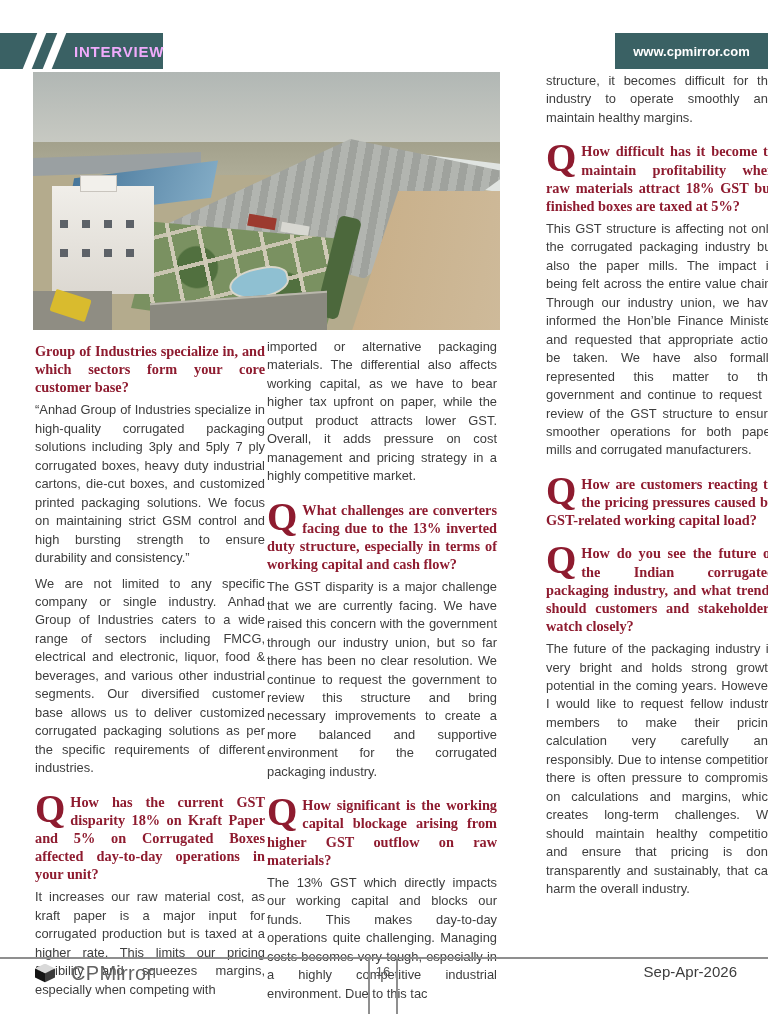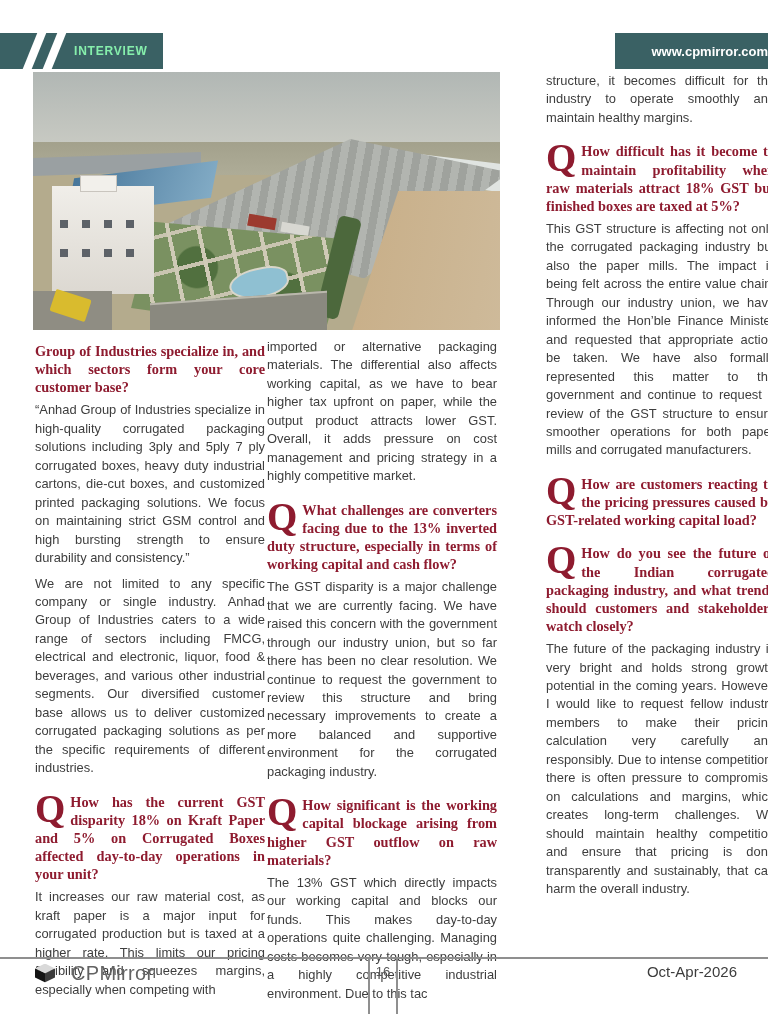--- a/index.html
+++ b/index.html
@@ -14,26 +14,26 @@
     position:absolute; left:0; top:33px; width:163px; height:36px;
     background:#3a6164; display:flex; align-items:center;
   }
   .banner .stripe {
     position:absolute; top:-3px; bottom:-3px; width:9px; background:#ffffff;
     transform:skewX(-22deg);
   }
   .banner .stripe.s1 { left:30px; }
   .banner .stripe.s2 { left:50px; }
   .banner-label {
-    position:absolute; left:74px; color:#86efac; font-weight:bold;
-    font-size:12px; letter-spacing:0.8px;
+    position:absolute; left:74px; color:#f0abfc; font-weight:bold;
+    font-size:15px; letter-spacing:0.8px;
   }
   .site-box {
     position:absolute; right:0; top:33px; width:153px; height:36px;
-    background:#3a6164; display:flex; align-items:center; justify-content:flex-end;
+    background:#3a6164; display:flex; align-items:center; justify-content:center;
   }
   .site-box span { color:#ffffff; font-weight:bold; font-size:13px; }
 
   
   .photo {
     position:absolute; left:33px; top:72px; width:467px; height:258px;
     overflow:hidden; background:#b4ab8d;
   }
   .photo div { position:absolute; }
   .ph-sky   { top:0; left:0; right:0; height:27%;
@@ -188,15 +188,15 @@
   <div class="vbar v2"></div>
   <div class="brand">
     <div class="logo-cube">
       <div class="face-top"></div>
       <div class="face-front"></div>
       <div class="face-side"></div>
     </div>
     <span class="brand-text">CPMirror</span>
   </div>
   <div class="page-num">16</div>
-  <div class="issue">Oct-Apr-2026</div>
+  <div class="issue">Sep-Apr-2026</div>
 
 </div>
 
 </body></html>

